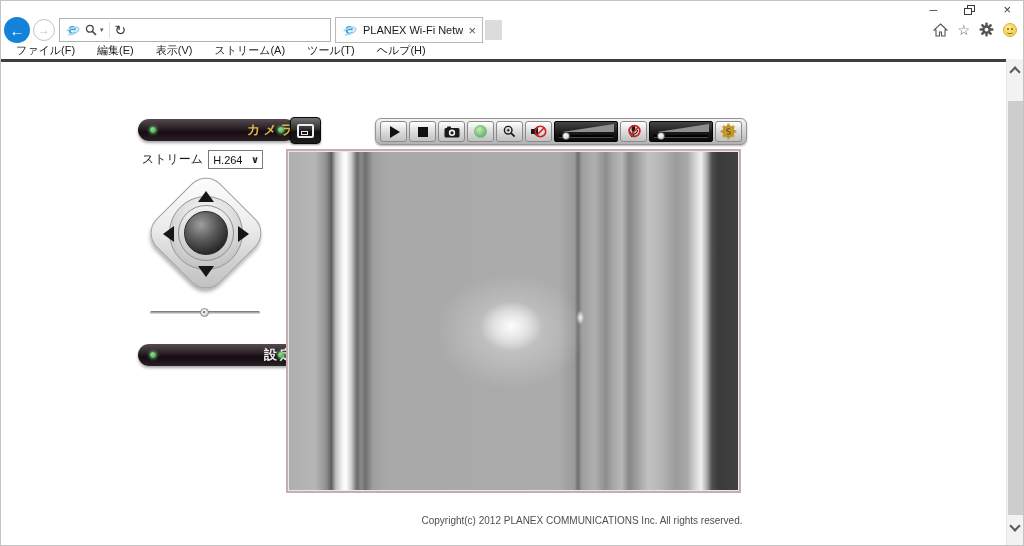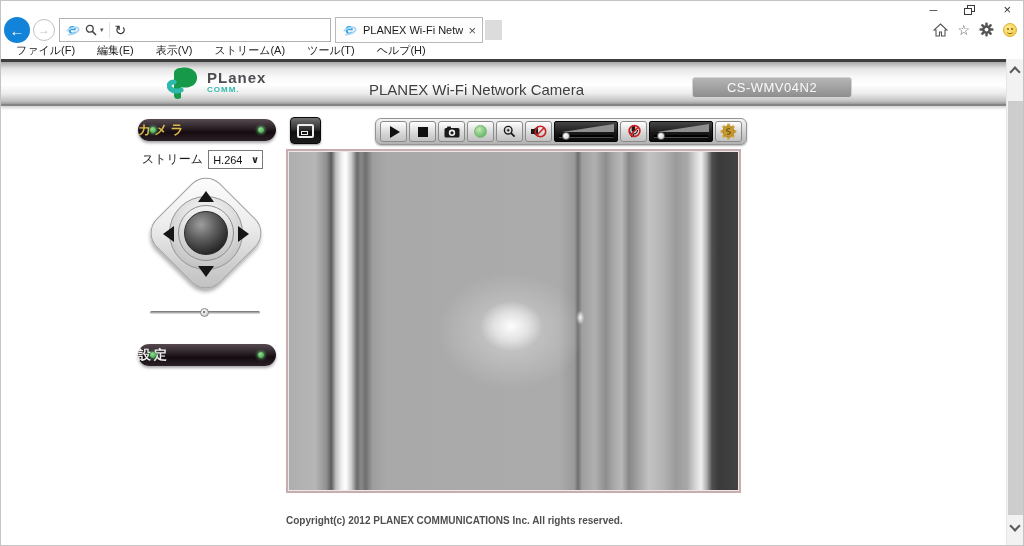--- a/index.html
+++ b/index.html
@@ -57,21 +57,21 @@
 .logo{position:absolute;left:166px;top:4px;display:flex;align-items:center;gap:6px}
 .logo-text{display:flex;flex-direction:column;line-height:12px}
 .logo-word{font-size:15px;font-weight:bold;color:#4c4c52;letter-spacing:1px}
 .logo-sub{font-size:8px;font-weight:bold;color:#2fb9ad;letter-spacing:1px}
 .header-title{position:absolute;left:368px;top:19px;font-size:15px;color:#3f3f3f}
 .model-badge{position:absolute;left:691px;top:15px;width:160px;height:21px;border-radius:3px;
   background:linear-gradient(180deg,#b5b5b5,#8e8e8e);border:1px solid #d2d2d2;color:#f8f8f8;font-size:13px;
   display:flex;align-items:center;justify-content:center;letter-spacing:.5px}
 
 
-.pill-btn{position:absolute;left:137px;width:138px;height:22px;border-radius:11px;display:flex;align-items:center;justify-content:flex-start;
+.pill-btn{position:absolute;left:137px;width:158px;height:22px;border-radius:11px;display:flex;align-items:center;justify-content:flex-end;
   background:linear-gradient(180deg,#564a50 0%,#2c2329 40%,#150b11 60%,#2a2127 100%);box-shadow:0 2px 3px rgba(0,0,0,.35)}
 .pill-btn .led{position:absolute;top:8px;width:6px;height:6px;border-radius:50%;
   background:radial-gradient(circle at 35% 30%,#8ee08e,#3c9a46);box-shadow:0 0 3px 1px rgba(120,230,130,.6)}
 .led-left{left:12px}.led-right{right:12px}
 .camera-btn{top:118px}
 .camera-btn .lbl{color:#dcb948;font-weight:bold;font-size:13px;letter-spacing:3px}
 .settings-btn{top:343px}
 .settings-btn .lbl{color:#f0f0f0;font-weight:bold;font-size:13px;letter-spacing:3px}
 
 .stream-row{position:absolute;left:141px;top:149px;display:flex;align-items:center;gap:5px}
@@ -134,21 +134,21 @@
    radial-gradient(ellipse 40px 32px at 49.5% 51.5%, rgba(255,255,255,.95), rgba(248,248,248,.55) 45%, rgba(235,235,235,0) 78%),
    radial-gradient(ellipse 95px 75px at 49.5% 53%, rgba(238,238,238,.5), rgba(238,238,238,0) 78%),
    linear-gradient(90deg,
     #aeaeae 0%, #b6b6b6 6%, #909090 8.5%, #5c5c5c 9.6%, #bdbdbd 10.6%, #f2f2f2 12%, #ffffff 12.8%,
     #cfcfcf 14%, #6a6a6a 15.3%, #8a8a8a 16.2%, #6f6f6f 17.2%, #9e9e9e 18.8%, #a9a9a9 22%,
     #ababab 60%, #9a9a9a 63.5%, #6e6e6e 64.3%, #9e9e9e 65.2%, #b0b0b0 68%, #8d8d8d 70.5%,
     #a6a6a6 72%, #b8b8b8 74%, #878787 75.6%, #9a9a9a 77%, #c2c2c2 80%, #b4b4b4 83%,
     #9b9b9b 86%, #a8a8a8 88.5%, #d9d9d9 90.5%, #f0f0f0 91.6%, #b0b0b0 92.8%,
     #4f4f4f 94%, #3a3a3a 95.5%, #434343 100%)}
 
-.footer{position:absolute;left:285px;top:514px;width:592px;font-size:10px;font-weight:bold;color:#4f4f4f}
+.footer{position:absolute;left:285px;top:514px;width:592px;text-align:center;font-size:10px;font-weight:normal;color:#4f4f4f}
 
 
 .scrollbar{position:absolute;right:0;top:58px;width:17px;height:488px;background:#f2f2f2;border-left:1px solid #e6e6e6}
 .sb-up{position:absolute;left:4px;top:9px;width:8px;height:8px;border-top:2px solid #5a5a5a;border-right:2px solid #5a5a5a;transform:rotate(-45deg)}
 .sb-thumb{position:absolute;left:1px;top:42px;width:15px;height:414px;background:#cdcdcd}
 .sb-down{position:absolute;left:4px;top:463px;width:8px;height:8px;border-bottom:2px solid #5a5a5a;border-right:2px solid #5a5a5a;transform:rotate(45deg)}
 </style>
 </head>
 <body>
 
@@ -217,34 +217,20 @@
   <div class="menubar">
     <span class="menu-item">ファイル(F)</span>
     <span class="menu-item">編集(E)</span>
     <span class="menu-item">表示(V)</span>
     <span class="menu-item">ストリーム(A)</span>
     <span class="menu-item">ツール(T)</span>
     <span class="menu-item">ヘルプ(H)</span>
   </div>
   <div class="dark-rule"></div>
 
-  <div class="page-header">
-    <div class="logo">
-      <svg width="34" height="36" viewBox="0 0 34 36">
-        <path d="M14 2 C24 0 31 6 30 13 C29 20 21 23 14 21 L14 32 C10 34 7 33 7 29 L7 7 C7 4 10 2 14 2 Z" fill="#169a4a"></path>
-        <path d="M7 16 C3 16 1 19 3 22 C5 25 11 26 14 24" fill="none" stroke="#2fb9ad" stroke-width="5" stroke-linecap="round"></path>
-      </svg>
-      <span class="logo-text">
-        <span class="logo-word">PLanex</span>
-        <span class="logo-sub">COMM.</span>
-      </span>
-    </div>
-    <div class="header-title">PLANEX Wi-Fi Network Camera</div>
-    <div class="model-badge">CS-WMV04N2</div>
-  </div>
 
   <div class="pill-btn camera-btn">
     <span class="led led-left"></span>
     <span class="lbl">カメラ</span>
     <span class="led led-right"></span>
   </div>
 
   <div class="stream-row">
     <span class="stream-label">ストリーム</span>
     <span class="stream-select">

